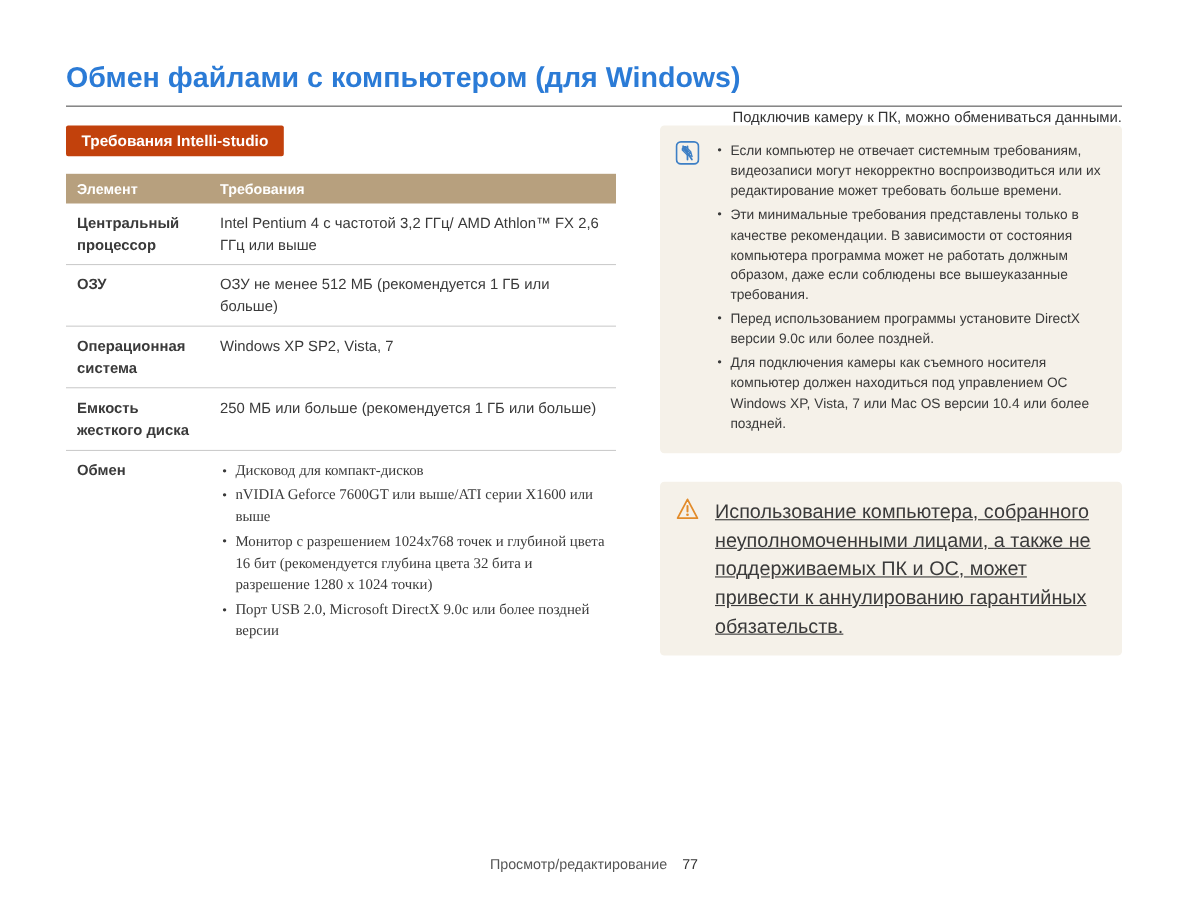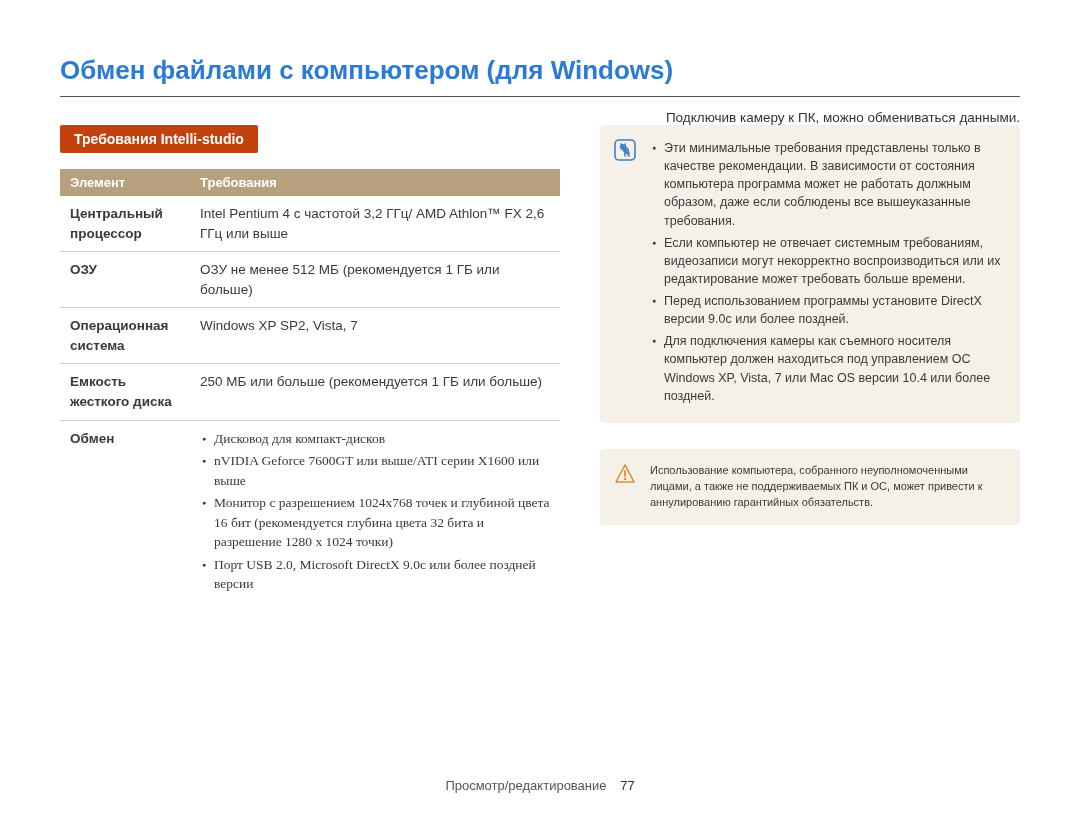--- a/index.html
+++ b/index.html
@@ -14,21 +14,21 @@
   }
   .page {
     padding: 55px 60px 0 60px;
   }
   .title {
     font-size: 26px;
     font-weight: bold;
     color: #2b7bd6;
     padding-bottom: 10px;
     border-bottom: 1px solid #555;
-    margin-bottom: 13px;
+    margin-bottom: 2px;
   }
   .subtitle {
     font-size: 13.5px;
     color: #333;
     text-align: right;
   }
   .columns {
     display: flex;
     gap: 40px;
   }
@@ -90,21 +90,21 @@
     margin-bottom: 26px;
   }
   .note-icon {
     flex-shrink: 0;
     width: 22px;
     height: 22px;
   }
   .note-box ul { list-style: none; }
   .note-box li { position: relative; padding-left: 14px; font-size: 12.5px; line-height: 1.45; margin-bottom: 4px; }
   .note-box li::before { content: "●"; font-size: 7px; position: absolute; left: 2px; top: 4px; }
-  .warn-text { font-size: 11px; line-height: 1.45; }
+  .warn-text { font-size: 18px; line-height: 1.45; text-decoration: underline; }
   .page-footer {
     position: absolute;
     bottom: 22px;
     left: 0;
     width: 100%;
     text-align: center;
     font-size: 13px;
     color: #555;
   }
   .page-footer .num { margin-left: 10px; color: #333; }
@@ -167,22 +167,22 @@
 
       <div class="note-box">
         <div class="note-icon">
           <svg width="22" height="22" viewBox="0 0 22 22">
             <rect x="1" y="1" width="20" height="20" rx="4" fill="none" stroke="#3d7fc5" stroke-width="1.6"></rect>
             <path d="M7 5 L15 17 M11 5 L11 7 M11 9 L11 17" stroke="#3d7fc5" stroke-width="1.6" fill="none" stroke-linecap="round"></path>
             <text x="11" y="16" text-anchor="middle" font-size="15" font-weight="bold" fill="#3d7fc5" font-family="Arial">✎</text>
           </svg>
         </div>
         <ul>
+          <li>Если компьютер не отвечает системным требованиям, видеозаписи могут некорректно воспроизводиться или их редактирование может требовать больше времени.</li>
           <li>Эти минимальные требования представлены только в качестве рекомендации. В зависимости от состояния компьютера программа может не работать должным образом, даже если соблюдены все вышеуказанные требования.</li>
-          <li>Если компьютер не отвечает системным требованиям, видеозаписи могут некорректно воспроизводиться или их редактирование может требовать больше времени.</li>
           <li>Перед использованием программы установите DirectX версии 9.0c или более поздней.</li>
           <li>Для подключения камеры как съемного носителя компьютер должен находиться под управлением ОС Windows XP, Vista, 7 или Mac OS версии 10.4 или более поздней.</li>
         </ul>
       </div>
 
       <div class="note-box">
         <div class="note-icon">
           <svg width="22" height="22" viewBox="0 0 22 22">
             <path d="M11 2 L20 19 L2 19 Z" fill="none" stroke="#e28b2a" stroke-width="1.6" stroke-linejoin="round"></path>
             <line x1="11" y1="8" x2="11" y2="13" stroke="#e28b2a" stroke-width="1.8" stroke-linecap="round"></line>

